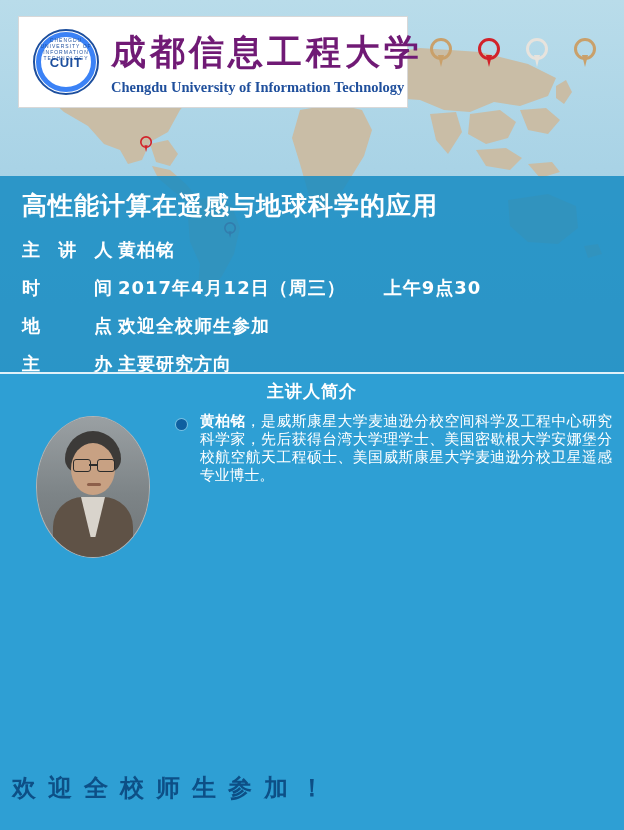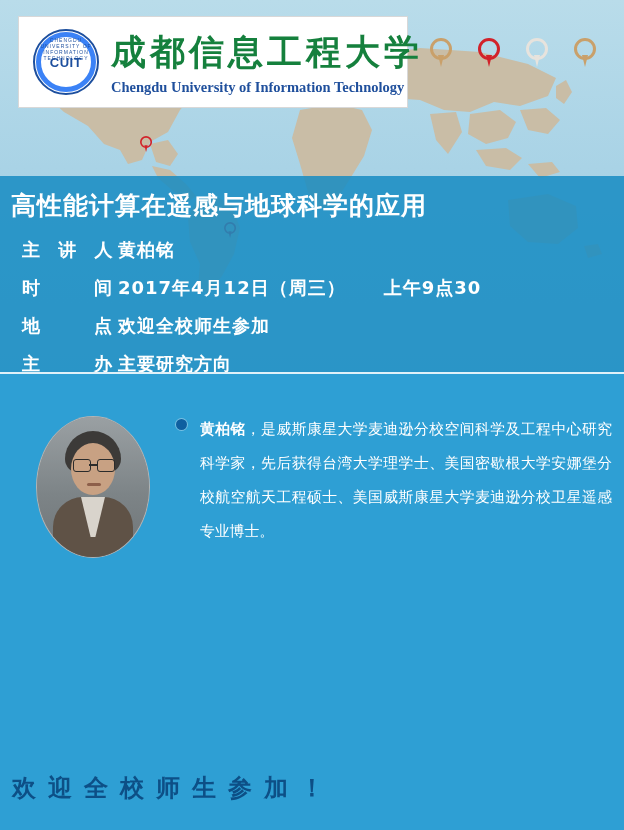--- a/index.html
+++ b/index.html
@@ -108,21 +108,21 @@
     font-size: 5px;
     color: #1d4f9e;
     letter-spacing: 1px;
   }
   .logo-cn {
     position: absolute;
     left: 92px; top: 12px;
     font-family: Liberation Sans, sans-serif;
     font-size: 35px;
     font-weight: bold;
-    color: #15803d;
+    color: #701a75;
     letter-spacing: 4px;
     white-space: nowrap;
   }
   .logo-en {
     position: absolute;
     left: 92px; top: 62px;
     font-family: "Liberation Serif", serif;
     font-size: 14.5px;
     font-weight: bold;
     color: #1f4f9c;
@@ -133,21 +133,21 @@
   .info-panel {
     position: absolute;
     left: 0; top: 176px;
     width: 624px;
     height: 196px;
     background: rgba(23,140,195,0.86);
     color: #ffffff;
   }
   .talk-title {
     position: absolute;
-    left: 11px; top: 13px;
+    left: 22px; top: 13px;
     font-family: "DejaVu Sans", sans-serif;
     font-size: 25px;
     font-weight: bold;
     color: #ffffff;
     letter-spacing: 1px;
     white-space: nowrap;
   }
   .meta-row {
     position: absolute;
     left: 22px;
@@ -231,21 +231,21 @@
     position: absolute;
     left: 176px; top: 40px;
     width: 436px;
   }
   .bullet {
     position: relative;
     padding-left: 24px;
     margin-bottom: 10px;
     font-family: "DejaVu Sans", sans-serif;
     font-size: 14.8px;
-    line-height: 34px;
+    line-height: 18px;
     color: #ffffff;
     text-align: justify;
   }
   .bullet .dot {
     position: absolute;
     left: 0; top: 7px;
     width: 11px; height: 11px;
     border-radius: 50%;
     background: #0f5fa0;
     box-shadow: 0 0 0 1px rgba(255,255,255,.35);
@@ -352,20 +352,21 @@
     <div class="meta-row r3">
       <span class="lbl">地　　点：</span><span class="val">欢迎全校师生参加</span>
     </div>
     <div class="meta-row r4">
       <span class="lbl">主　　办：</span><span class="val">主要研究方向</span>
     </div>
   </div>
 
   <div class="body-area">
     <div class="divider"></div>
+    <div class="section-title">主讲人简介</div>
 
     <div class="photo">
       <div class="bg"></div>
       <div class="body"></div>
       <div class="shirt"></div>
       <div class="hair"></div>
       <div class="face"></div>
       <div class="glassL"></div>
       <div class="glassR"></div>
       <div class="bridge"></div>

